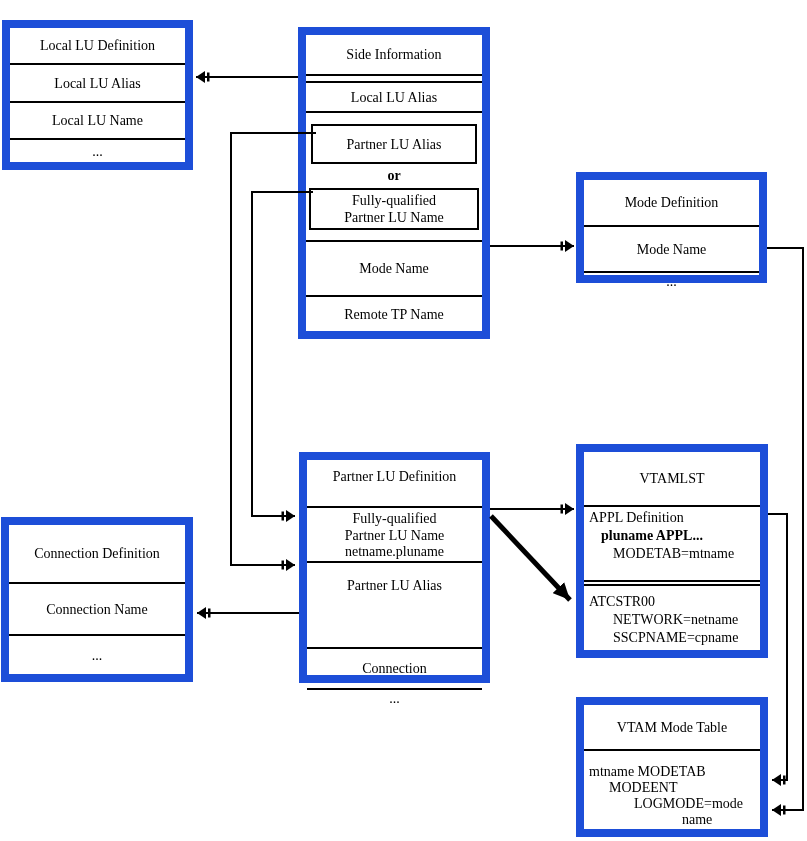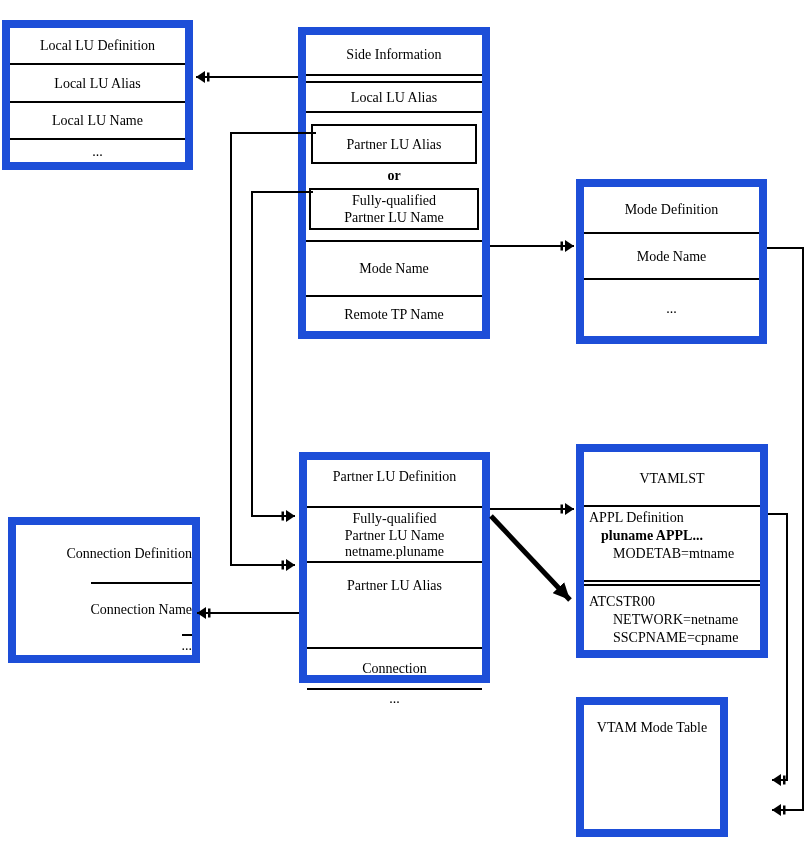--- a/index.html
+++ b/index.html
@@ -110,21 +110,21 @@
       </div>
     </div>
     <div class="row" style="height:55px;">
       <span>Mode Name</span>
     </div>
     <div class="row fill">
       <span>Remote TP Name</span>
     </div>
   </div>
 
-  <div class="box" style="left:576px; top:179px; width:191px; height:165px;">
+  <div class="box" style="left:576px; top:172px; width:191px; height:111px;">
     <div class="row first" style="height:45px;">
       <span>Mode Definition</span>
     </div>
     <div class="row" style="height:46px;">
       <span>Mode Name</span>
     </div>
     <div class="row fill">
       <span>...</span>
     </div>
   </div>
@@ -142,21 +142,21 @@
       <span>Partner LU Alias</span>
     </div>
     <div class="row" style="height:41px;margin-top:40px;">
       <span>Connection</span>
     </div>
     <div class="row fill">
       <span>...</span>
     </div>
   </div>
 
-  <div class="box" style="left:8px; top:517px; width:192px; height:146px;align-items:flex-end;">
+  <div class="box" style="left:1px; top:517px; width:192px; height:165px;">
     <div class="row first" style="height:57px;">
       <span>Connection Definition</span>
     </div>
     <div class="row" style="height:52px;">
       <span>Connection Name</span>
     </div>
     <div class="row fill">
       <span>...</span>
     </div>
   </div>
@@ -171,23 +171,29 @@
       <div style="padding-left:29px;">MODETAB=mtname</div>
     </div>
     <div class="divider" style="height:6px;"></div>
     <div class="row fill codeblock first" style="padding-top:7px;border-radius:15px;">
       <div style="padding-left:5px;">ATCSTR00</div>
       <div style="padding-left:29px;">NETWORK=netname</div>
       <div style="padding-left:29px;">SSCPNAME=cpname</div>
     </div>
   </div>
 
-  <div class="box" style="left:576px; top:697px; width:152px; height:140px;">
+  <div class="box" style="left:576px; top:697px; width:192px; height:140px;">
     <div class="row first" style="height:44px;">
       <span>VTAM Mode Table</span>
+    </div>
+    <div class="row fill codeblock" style="padding-top:13px; line-height:16px;">
+      <div style="padding-left:5px;">mtname MODETAB</div>
+      <div style="padding-left:25px;">MODEENT</div>
+      <div style="padding-left:50px;">LOGMODE=mode</div>
+      <div style="padding-left:98px;">name</div>
     </div>
   </div>
 
   <svg class="connectors" width="807" height="841" viewBox="0 0 807 841">
     <defs>
       <marker id="arr" markerUnits="userSpaceOnUse" markerWidth="15" markerHeight="12" refX="14" refY="6" orient="auto">
         <rect x="0.5" y="1.5" width="2.5" height="9" fill="#000"></rect>
         <path d="M5,0 L14,6 L5,12 Z" fill="#000"></path>
       </marker>
       <marker id="arrBig" markerUnits="userSpaceOnUse" markerWidth="20" markerHeight="16" refX="17" refY="8" orient="auto">

